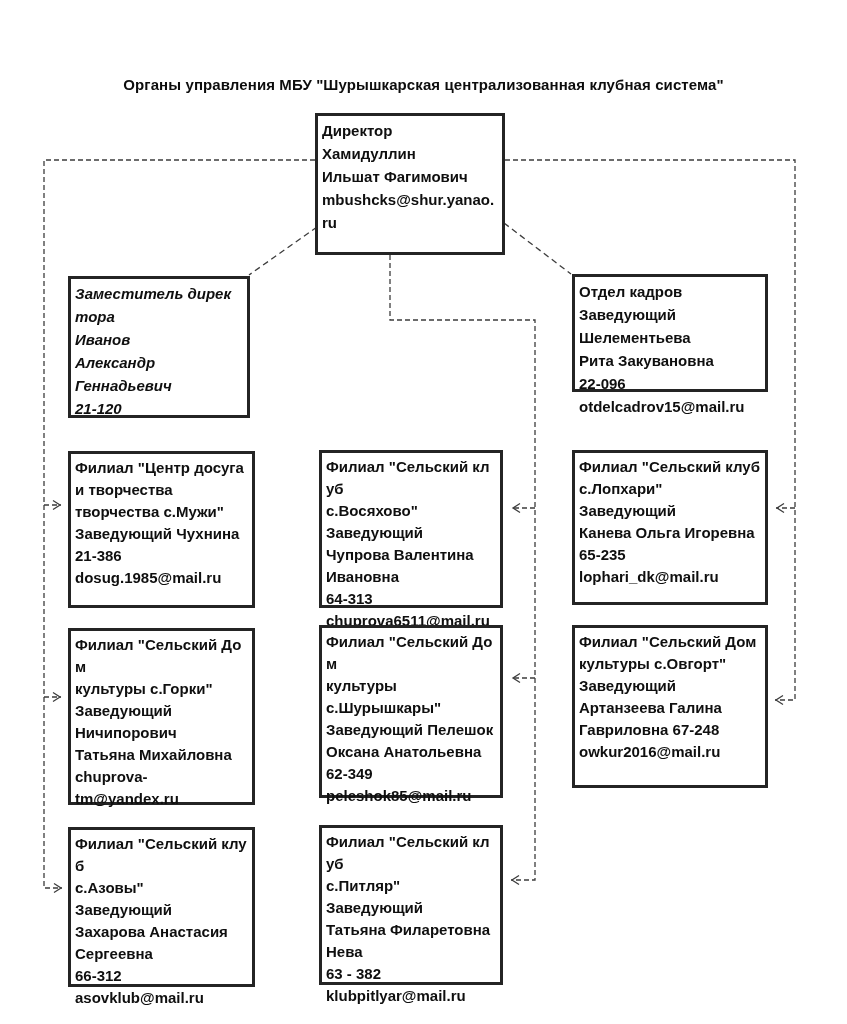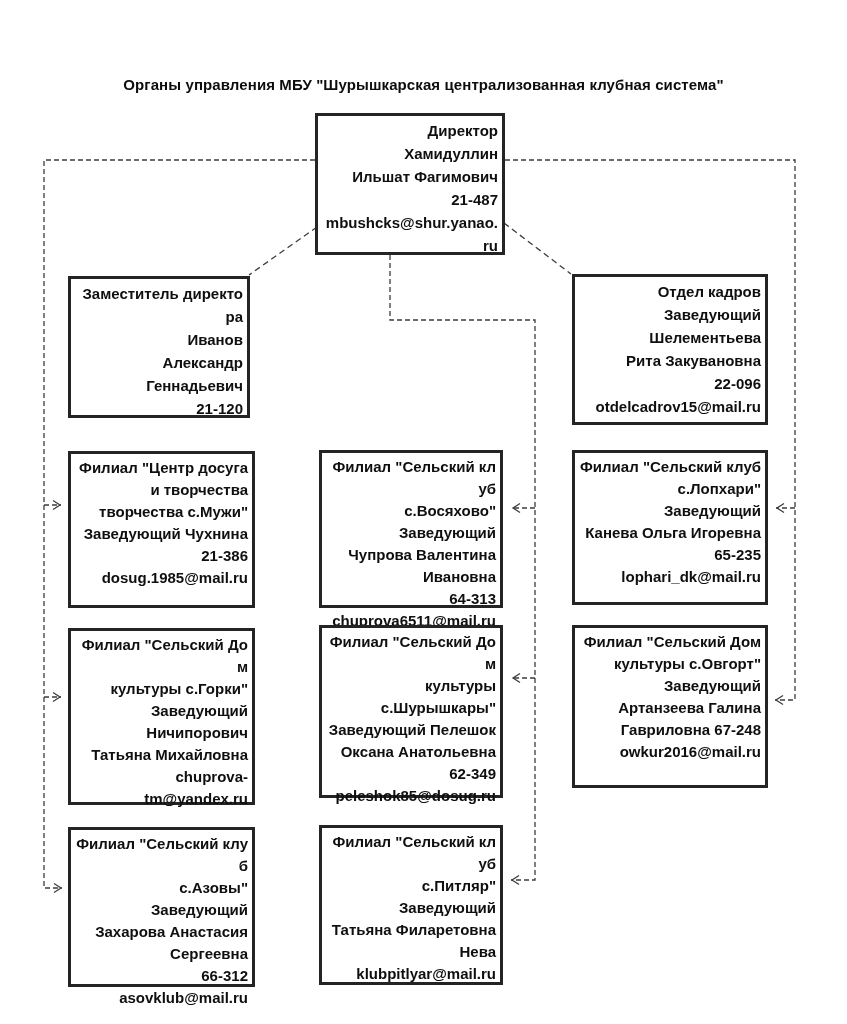--- a/index.html
+++ b/index.html
@@ -27,21 +27,21 @@
   .connectors {
     position: absolute;
     left: 0; top: 0;
     width: 847px; height: 1024px;
   }
   .node {
     position: absolute;
     box-sizing: border-box;
     border: 3px solid #242424;
     background: #ffffff;
-    text-align: right;
+    text-align: left;
     font-size: 15px;
     font-weight: bold;
     line-height: 23px;
     padding: 3px 4px 0 4px;
     overflow-wrap: anywhere;
     word-break: break-all;
     color: #0f0f0f;
   }
   .node.small { line-height: 22px; }
 </style>
@@ -71,32 +71,31 @@
     <path d="M 535 678 H 512" fill="none" stroke="#3d3d3d" stroke-width="1.3" stroke-dasharray="5 3" marker-end="url(#arrow)"></path>
 
     <path d="M 317 227 L 249 275" fill="none" stroke="#3d3d3d" stroke-width="1.3" stroke-dasharray="6 4"></path>
     <path d="M 504 223 L 571 274" fill="none" stroke="#3d3d3d" stroke-width="1.3" stroke-dasharray="6 4"></path>
   </svg>
 
   <div class="node" style="left:315px; top:113px; width:190px; height:142px;">
       <div>Директор</div>
       <div>Хамидуллин</div>
       <div>Ильшат Фагимович</div>
-      <div>21-487</div>
       <div>mbushcks@shur.yanao.ru</div>
     </div>
 
-  <div class="node" style="left:68px; top:276px; width:182px; height:142px;">
+  <div class="node" style="left:68px; top:276px; width:182px; height:142px;font-style:italic;">
       <div>Заместитель директора</div>
       <div>Иванов</div>
       <div>Александр</div>
       <div>Геннадьевич</div>
       <div>21-120</div>
     </div>
-  <div class="node" style="left:572px; top:274px; width:196px; height:151px;">
+  <div class="node" style="left:572px; top:274px; width:196px; height:118px;">
       <div>Отдел кадров</div>
       <div>Заведующий</div>
       <div>Шелементьева</div>
       <div>Рита Закувановна</div>
       <div>22-096</div>
       <div>otdelcadrov15@mail.ru</div>
     </div>
 
   <div class="node small" style="left:68px; top:451px; width:187px; height:157px;">
       <div>Филиал "Центр досуга</div>
@@ -133,21 +132,21 @@
       <div>chuprova-</div>
       <div>tm@yandex.ru</div>
     </div>
   <div class="node small" style="left:319px; top:625px; width:184px; height:173px;">
       <div>Филиал "Сельский Дом</div>
       <div>культуры</div>
       <div>с.Шурышкары"</div>
       <div>Заведующий  Пелешок</div>
       <div>Оксана Анатольевна</div>
       <div>62-349</div>
-      <div>peleshok85@dosug.ru</div>
+      <div>peleshok85@mail.ru</div>
     </div>
   <div class="node small" style="left:572px; top:625px; width:196px; height:163px;">
       <div>Филиал "Сельский Дом</div>
       <div>культуры с.Овгорт"</div>
       <div>Заведующий</div>
       <div>Артанзеева Галина</div>
       <div>Гавриловна  67-248</div>
       <div>owkur2016@mail.ru</div>
     </div>
 
@@ -159,16 +158,17 @@
       <div>Сергеевна</div>
       <div>66-312</div>
       <div>asovklub@mail.ru</div>
     </div>
   <div class="node small" style="left:319px; top:825px; width:184px; height:160px;">
       <div>Филиал "Сельский клуб</div>
       <div>с.Питляр"</div>
       <div>Заведующий</div>
       <div>Татьяна Филаретовна</div>
       <div>Нева</div>
+      <div>63 - 382</div>
       <div>klubpitlyar@mail.ru</div>
     </div>
 
 </div>
 
 </body></html>

